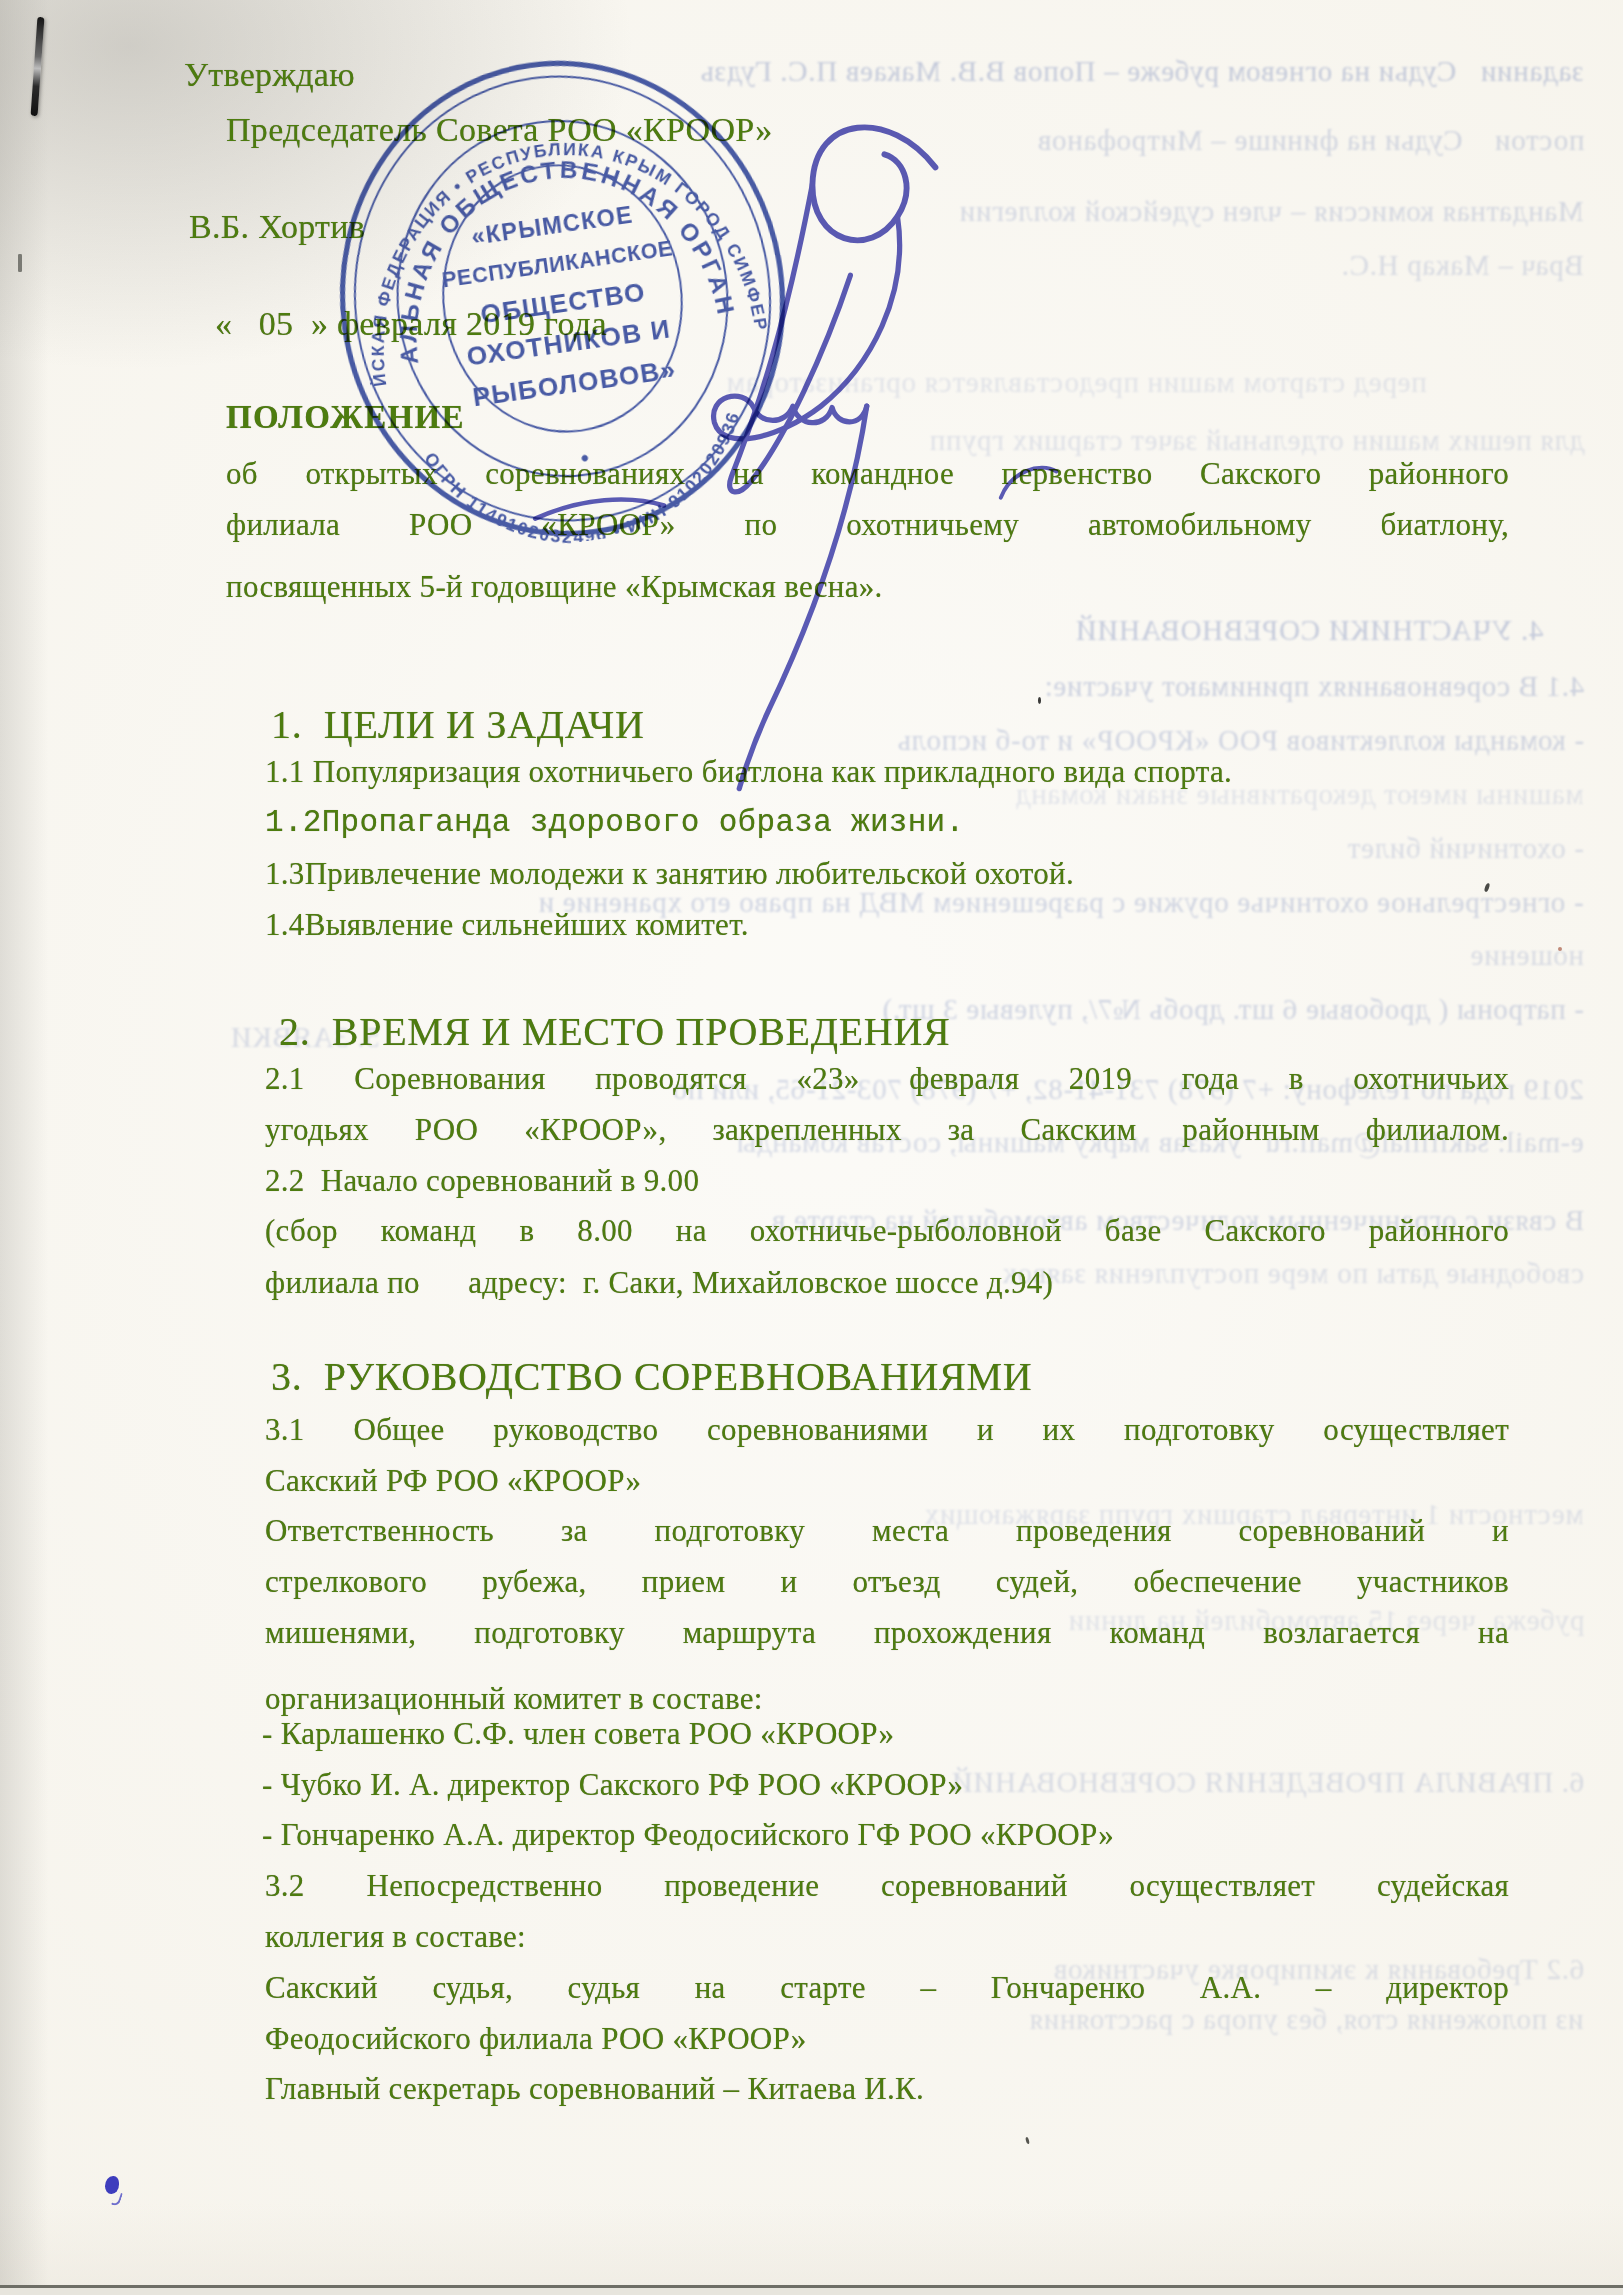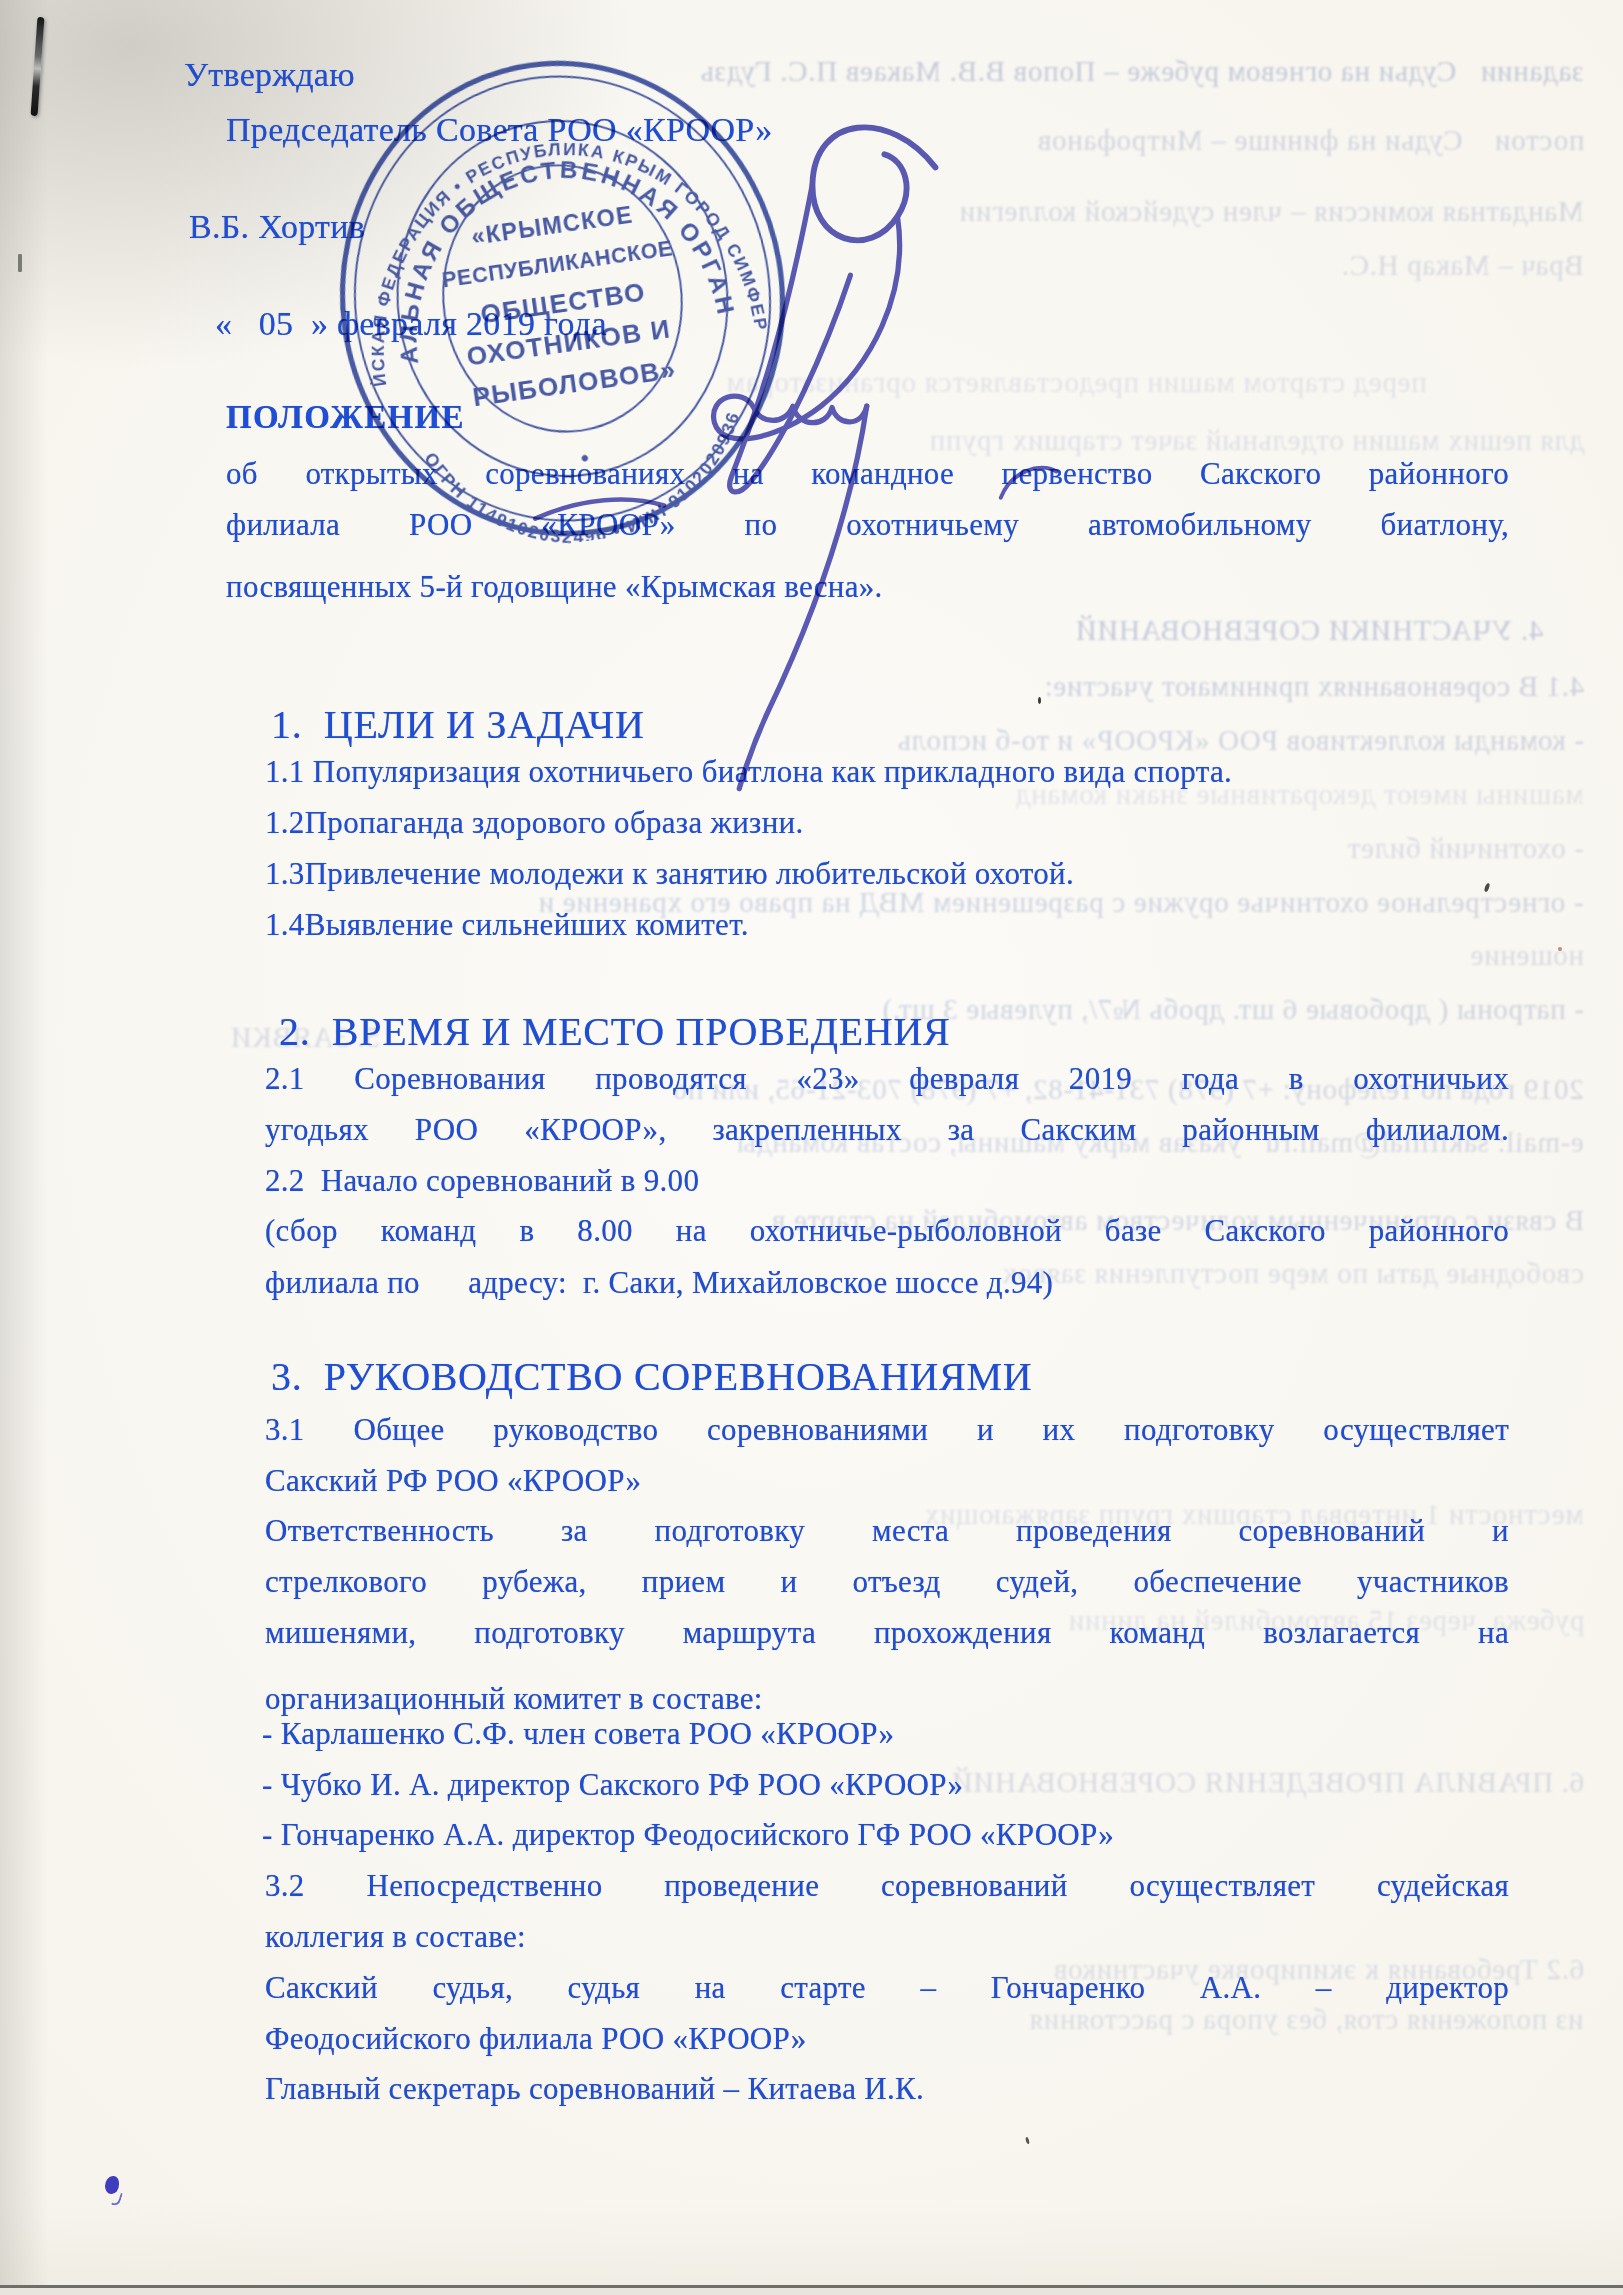--- a/index.html
+++ b/index.html
@@ -8,21 +8,21 @@
     background:#f8f6ef;
     font-family:"Liberation Serif", serif;
   }
   .paper-tint { position:absolute; inset:0;
     background:
       radial-gradient(916px 589px at 8% 2%, rgba(130,128,122,.34), rgba(130,128,122,0) 55%),
       linear-gradient(90deg, rgba(120,118,112,.20), rgba(120,118,112,0) 3%),
       linear-gradient(0deg, rgba(235,231,222,.6), rgba(235,231,222,0) 4%),
       radial-gradient(1308px 1701px at 50% 45%, rgba(255,255,255,.5), rgba(242,238,228,.35));
     pointer-events:none; }
-  .ln { position:absolute; white-space:pre; font-size:31px; color:#1d4ed8;
+  .ln { position:absolute; white-space:pre; font-size:31px; color:#4d7c0f;
         text-shadow:0 0 0.7px rgba(60,45,45,.55); letter-spacing:0.3px; }
   .hdr { font-size:34px; }
   .just { white-space:normal; text-align:justify; text-align-last:justify; }
   .ttl { font-weight:bold; font-size:33px; letter-spacing:1.3px; }
   .sect { font-size:40px; letter-spacing:0.7px; }
   .bleed { position:absolute; transform:scaleX(-1); white-space:pre; font-size:29px;
            color:#5f74b0; filter:blur(1px); letter-spacing:0.7px; pointer-events:none; }
   .stampwrap { position:absolute; left:335px; top:55px; width:455px; height:487px;
                transform:rotate(-8deg); mix-blend-mode:multiply; opacity:.92; filter:blur(0.3px); }
   .sigwrap { position:absolute; left:458px; top:79px; width:654px; height:785px;
@@ -75,21 +75,21 @@
 <div class="ln hdr" style="left:189px; top:208px;">В.Б. Хортив</div>
 <div class="ln hdr" style="left:215px; top:305px;">«   05  » февраля 2019 года</div>
 
 <div class="ln ttl" style="left:226px; top:399px;">ПОЛОЖЕНИЕ</div>
 <div class="ln just" style="left:226px; top:456px; width:1283px;">об открытых соревнованиях на командное первенство Сакского районного</div>
 <div class="ln just" style="left:226px; top:507px; width:1283px;">филиала РОО «КРООР» по охотничьему автомобильному биатлону,</div>
 <div class="ln" style="left:226px; top:557px;margin-top:12px;">посвященных 5-й годовщине «Крымская весна».</div>
 
 <div class="ln sect" style="left:271px; top:701px;">1.  ЦЕЛИ И ЗАДАЧИ</div>
 <div class="ln" style="left:265px; top:754px;">1.1 Популяризация охотничьего биатлона как прикладного вида спорта.</div>
-<div class="ln" style="left:265px; top:805px;">1.2Пропаганда здорового образа жизни.</div>
+<div class="ln" style="left:265px; top:805px;font-family:Liberation Mono, monospace;">1.2Пропаганда здорового образа жизни.</div>
 <div class="ln" style="left:265px; top:856px;">1.3Привлечение молодежи к занятию любительской охотой.</div>
 <div class="ln" style="left:265px; top:907px;">1.4Выявление сильнейших комитет.</div>
 
 <div class="ln sect" style="left:279px; top:1008px;">2.  ВРЕМЯ И МЕСТО ПРОВЕДЕНИЯ</div>
 <div class="ln just" style="left:265px; top:1061px; width:1244px;">2.1 Соревнования проводятся «23» февраля 2019 года в охотничьих</div>
 <div class="ln just" style="left:265px; top:1112px; width:1244px;">угодьях РОО «КРООР», закрепленных за Сакским районным филиалом.</div>
 <div class="ln" style="left:265px; top:1163px;">2.2  Начало соревнований в 9.00</div>
 <div class="ln just" style="left:265px; top:1213px; width:1244px;">(сбор команд в 8.00 на охотничье-рыболовной базе Сакского районного</div>
 <div class="ln" style="left:265px; top:1265px;">филиала по      адресу:  г. Саки, Михайловское шоссе д.94)</div>
 

